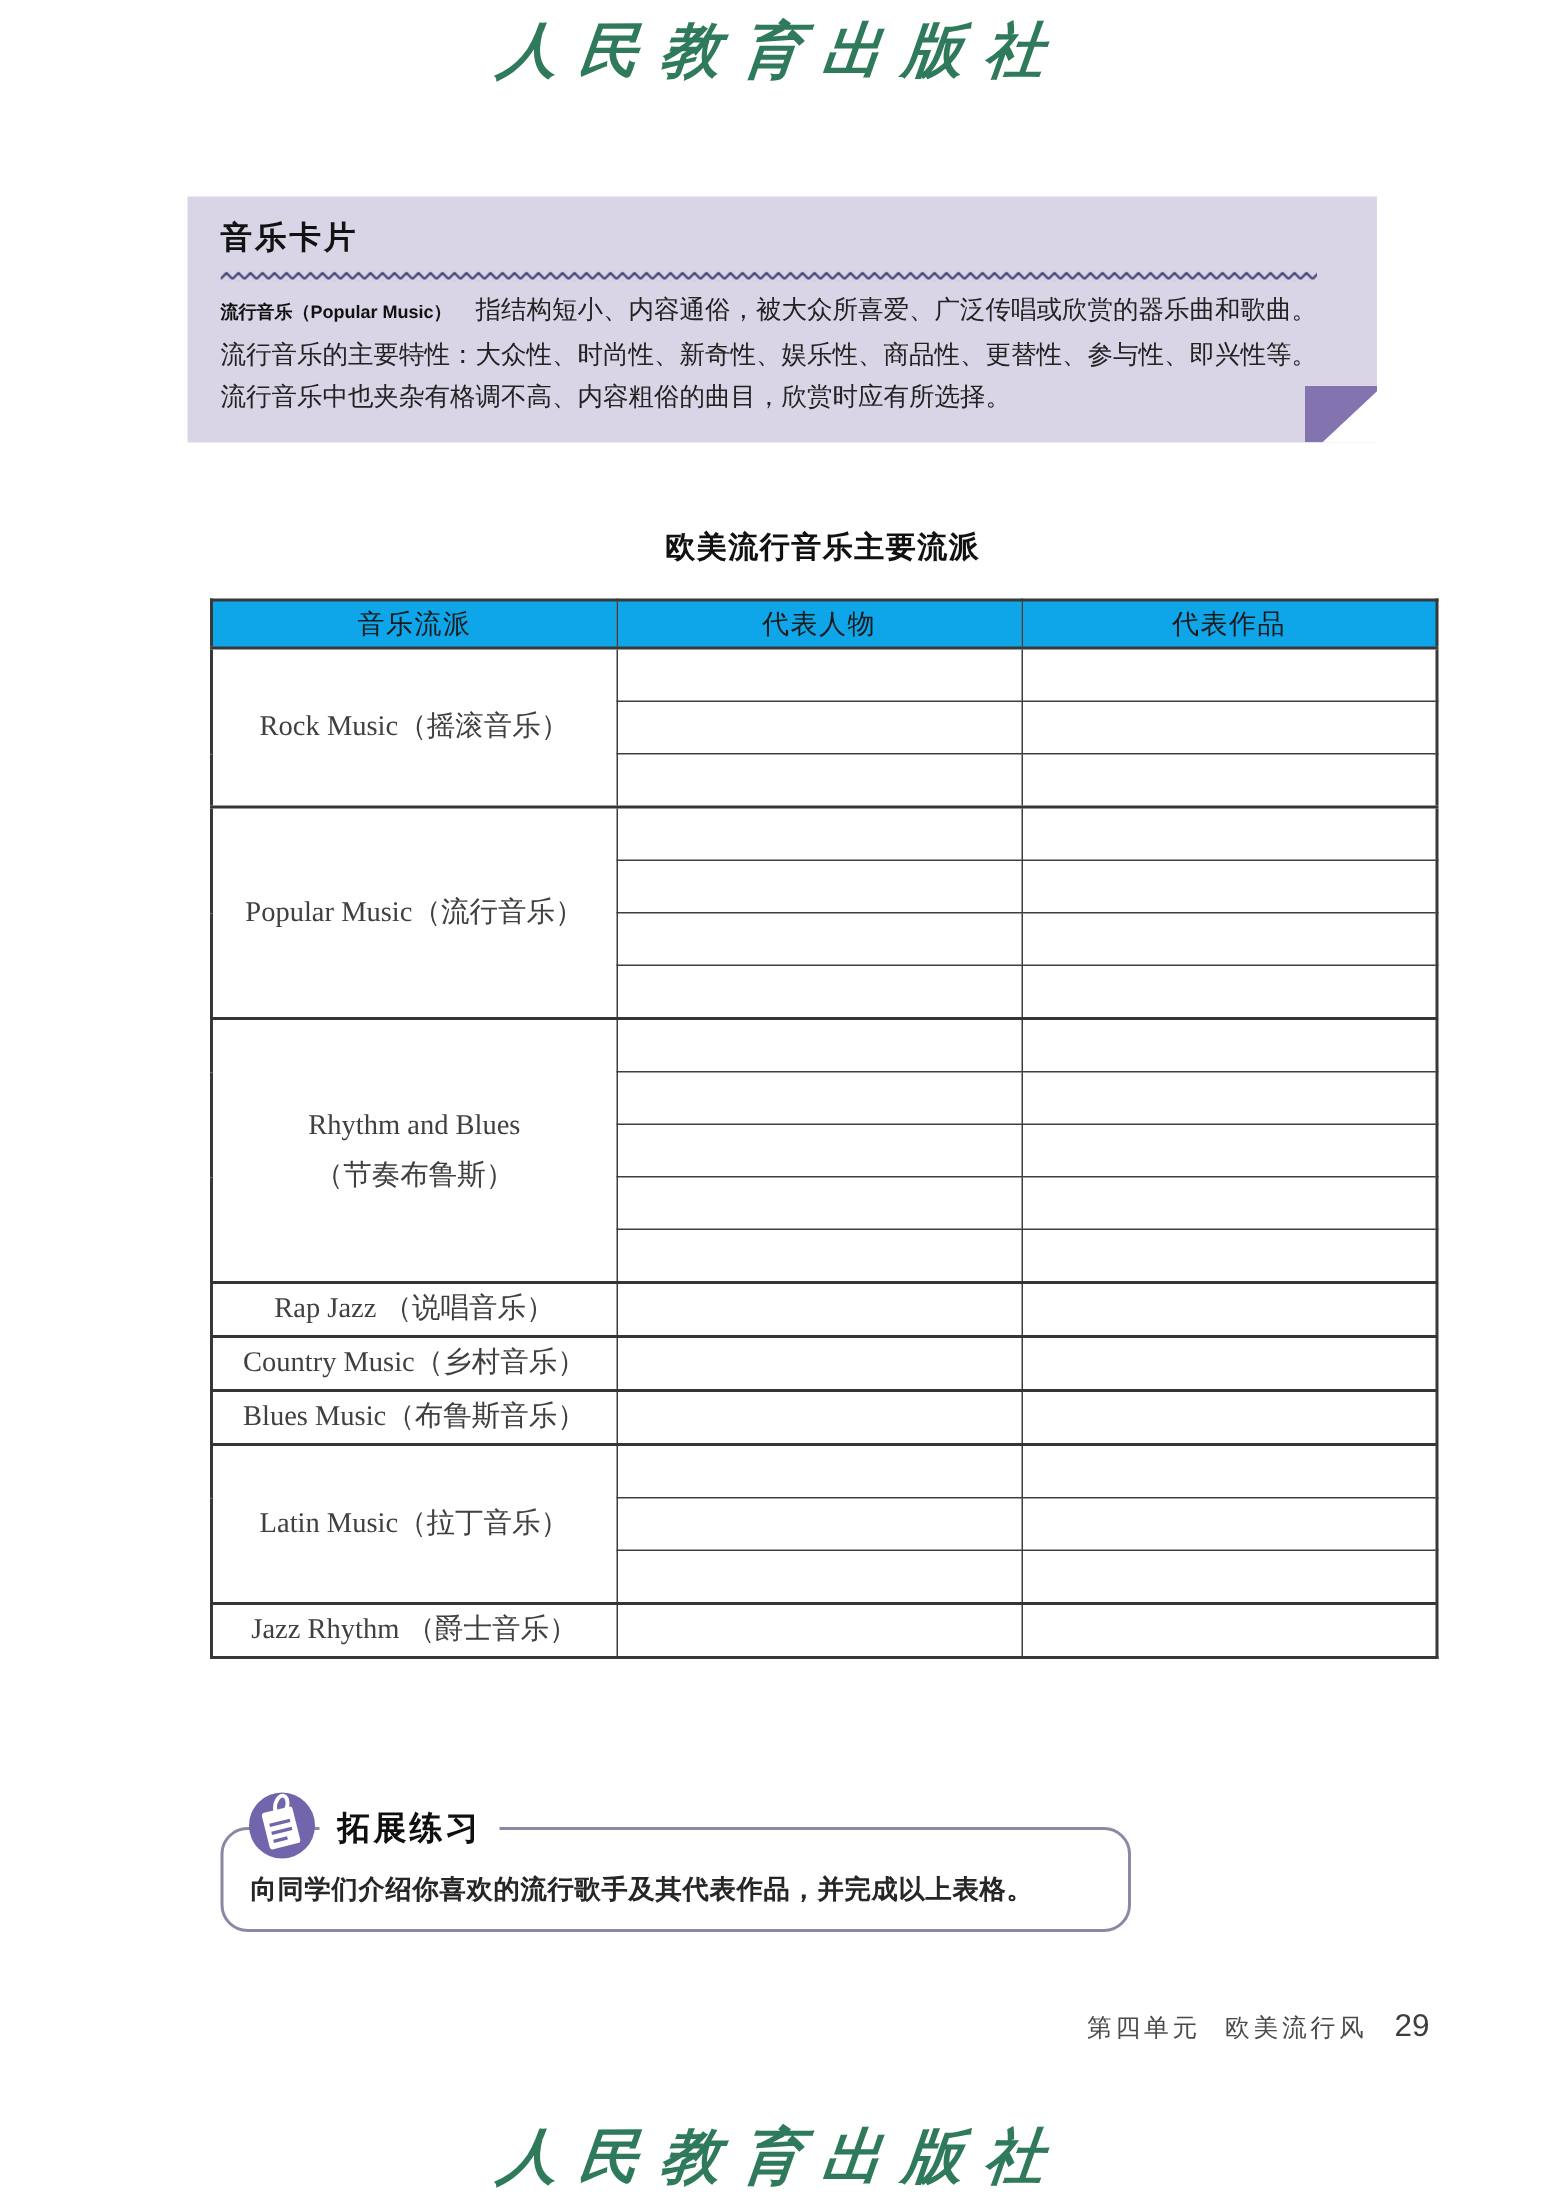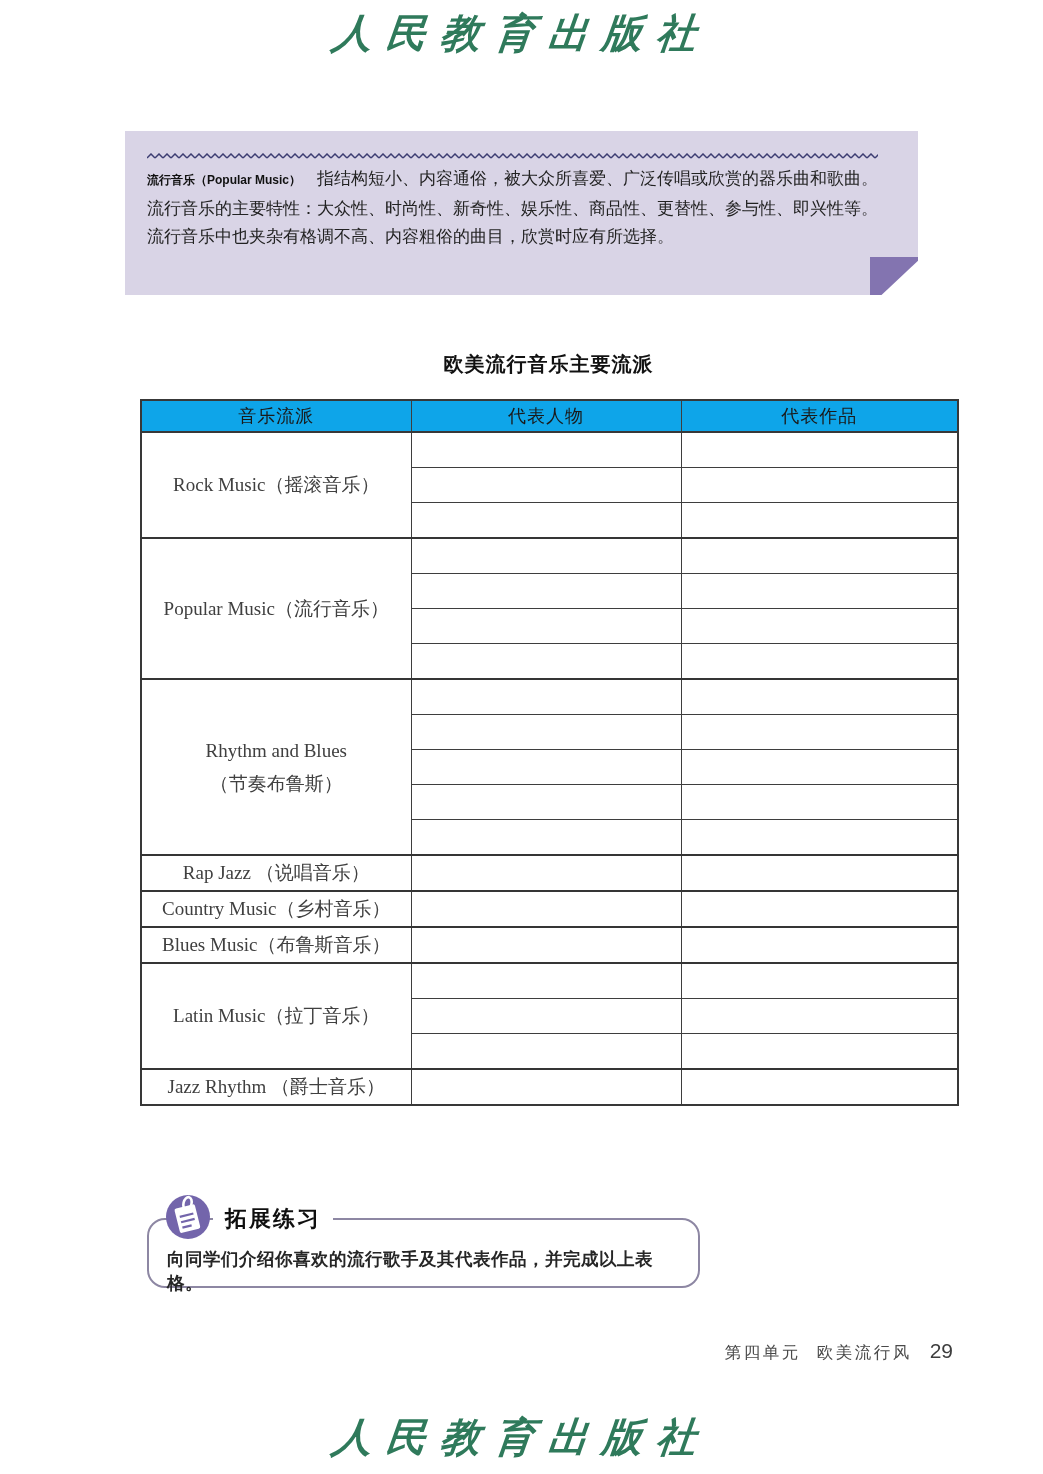--- a/index.html
+++ b/index.html
@@ -62,21 +62,21 @@
   .genre-table tbody td { height:34px; }
   .genre-table tr.group-start td { border-top:2.1px solid #353535; }
   .genre-cell {
     text-align:center; font-size:19px; color:#404040; line-height:1.75;
     font-family:"Liberation Serif", serif;
   }
   .blank-cell { background:#ffffff; }
 
   
   .extension-box {
-    position:absolute; left:147px; top:1218px; width:553px; height:70px;
+    position:absolute; left:147px; top:1218px; width:607px; height:70px;
     box-sizing:border-box; border:2px solid #8d87a3; border-radius:18px;
     background:#ffffff;
   }
   .ext-icon { position:absolute; left:16px; top:-26px; width:46px; height:46px; }
   .ext-heading {
     position:absolute; left:64px; top:-17px; background:#ffffff; padding:0 12px;
     font-family:"Liberation Sans", sans-serif; font-weight:700; font-size:22px;
     color:#0f0f0f; letter-spacing:2px; line-height:32px;
   }
   .ext-text {
@@ -96,20 +96,21 @@
   }
 </style>
 </head>
 <body>
 
 <div class="page">
 
   <div class="logo logo-top">人民教育出版社</div>
 
   <div class="music-card">
+    <h2 class="card-heading">音乐卡片</h2>
     <svg class="zigzag" viewBox="0 0 731 6" preserveAspectRatio="none">
       <defs>
         <pattern id="zz" width="8" height="6" patternUnits="userSpaceOnUse">
           <path d="M0 5 L4 1 L8 5" fill="none" stroke="#3d3d72" stroke-width="1.5"></path>
         </pattern>
       </defs>
       <rect width="731" height="6" fill="url(#zz)"></rect>
     </svg>
     <p class="card-text"><span class="card-term">流行音乐（Popular Music）</span><span>指结构短小、内容通俗，被大众所喜爱、广泛传唱或欣赏的器乐曲和歌曲。流行音乐的主要特性：大众性、时尚性、新奇性、娱乐性、商品性、更替性、参与性、即兴性等。流行音乐中也夹杂有格调不高、内容粗俗的曲目，欣赏时应有所选择。</span></p>
     <div class="fold-cut"></div>

